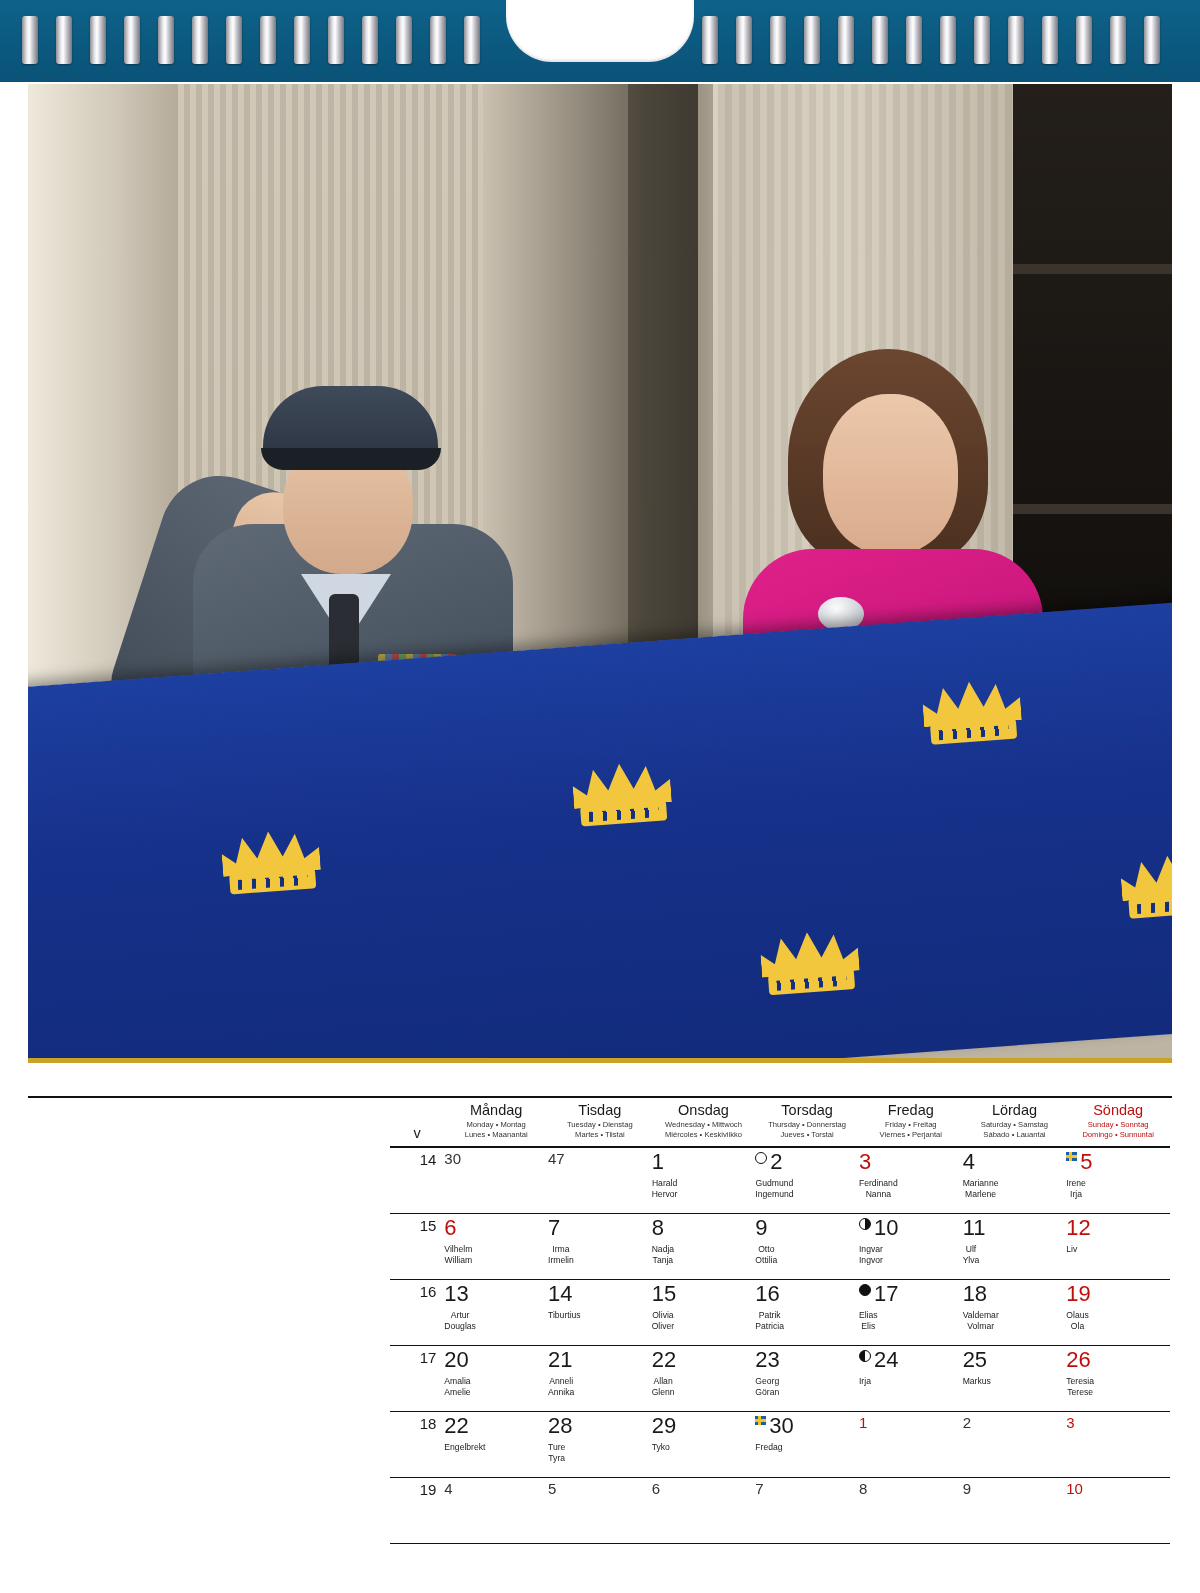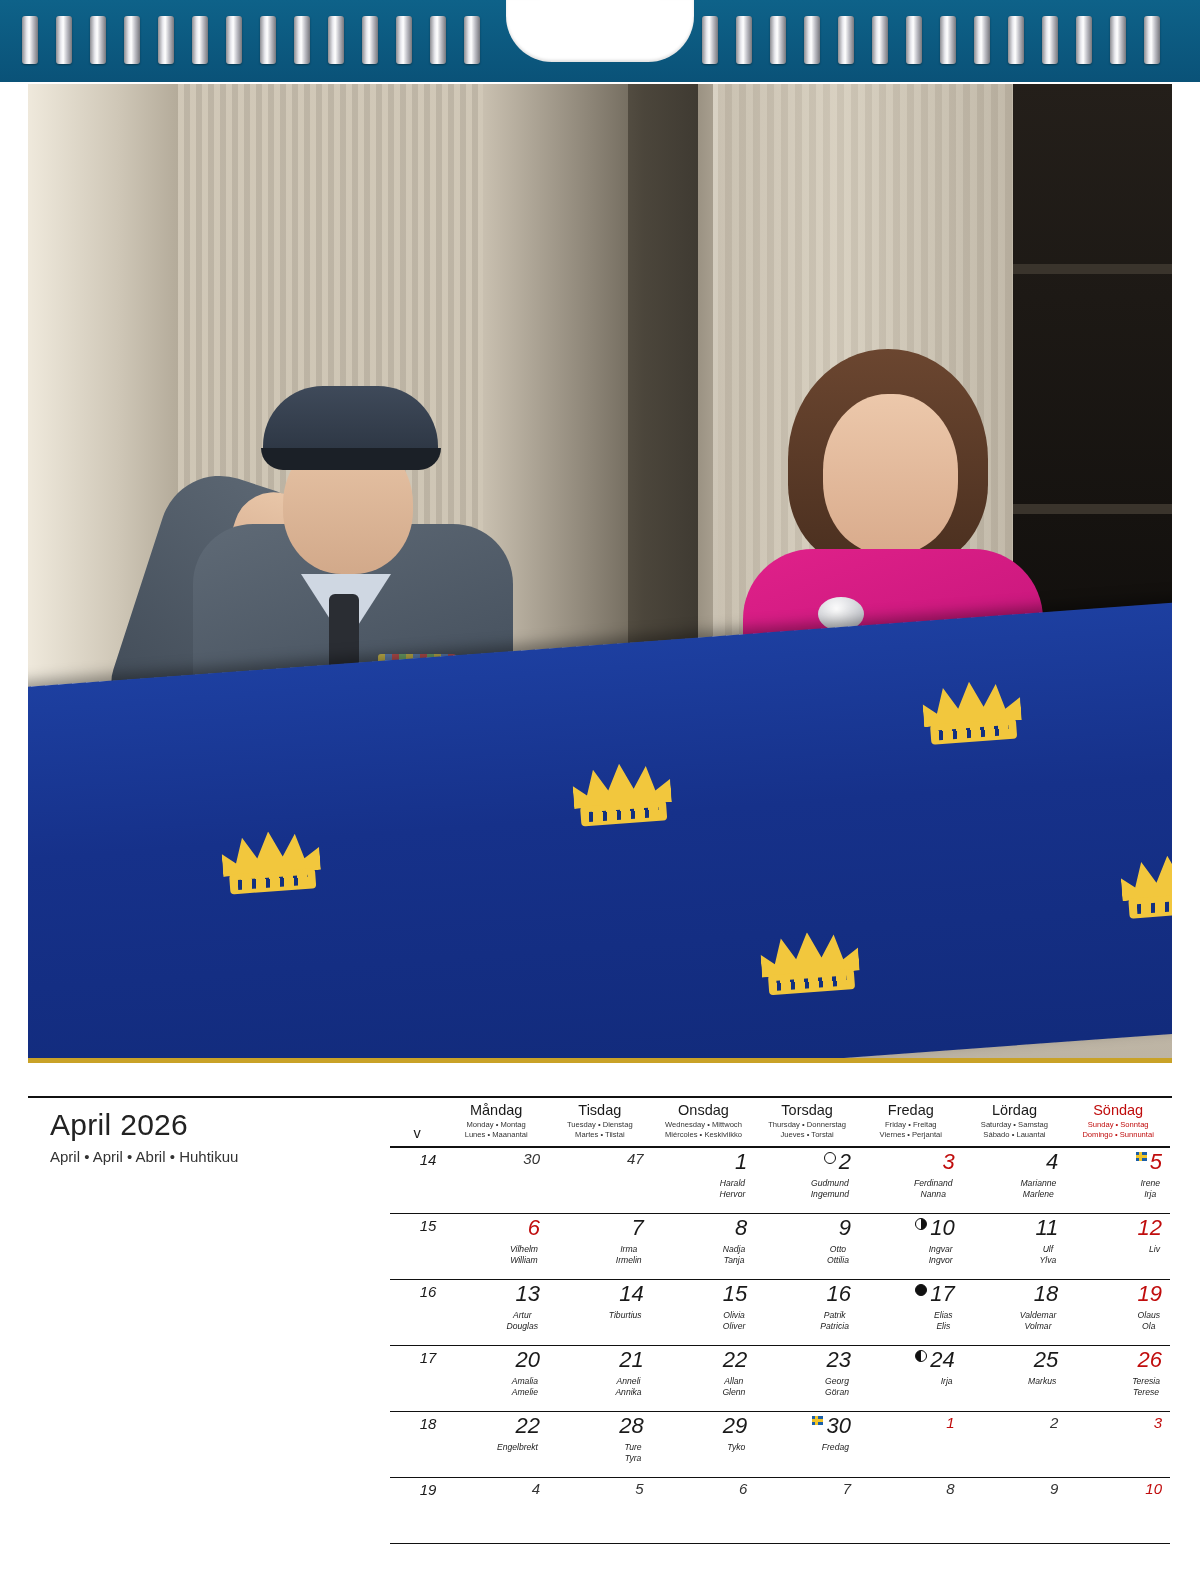--- a/index.html
+++ b/index.html
@@ -224,31 +224,30 @@
   .dayname.sun{color:#c00d0d;}
   .daysub{font-size:7.6px;color:#333;line-height:1.35;margin-top:2px;}
   .daysub.sun{color:#c00d0d;}
   .wkcol{width:54px;}
   table.grid td{
     height:62px;vertical-align:top;
     border-top:1px solid #111;
     padding:3px 8px 0 0;
     text-align:right;
     position:relative;
-    font-style:italic;
   }
   td.wk{
     text-align:left;padding-left:10px;font-size:15px;color:#1a1a1a;
     vertical-align:middle;
   }
   .dnum{font-size:22px;color:#1a1a1a;line-height:1;}
   .dnum.red{color:#c00d0d;}
   .dnum.small{font-size:15px;}
   .names{font-size:8.6px;color:#222;line-height:1.35;margin-top:5px;text-align:center;padding-right:2px;}
-  .cellinner{display:flex;flex-direction:column;align-items:flex-end;justify-content:flex-start;height:100%;}
+  .cellinner{display:flex;flex-direction:column;align-items:flex-start;justify-content:flex-start;height:100%;}
   .numrow{display:flex;align-items:center;gap:3px;justify-content:center;}
   .moon{
     display:inline-block;width:10px;height:10px;border-radius:50%;
     border:1px solid #111;position:relative;top:-4px;
   }
   .moon.new{background:#111;}
   .moon.full{background:#fff;}
   .moon.first{background:linear-gradient(90deg,#111 0 50%,#fff 50% 100%);}
   .moon.last{background:linear-gradient(90deg,#fff 0 50%,#111 50% 100%);}
   .flag{
@@ -365,24 +364,20 @@
   </div>
 </div>
 
 <div class="gold-line"></div>
 <div class="caption-band">
   
   
 </div>
 
 <div class="cal">
-  <div class="month-block">
-    <div class="month-title">April 2026</div>
-    <div class="month-sub">April • April • Abril • Huhtikuu</div>
-  </div>
 
 
   <table class="grid">
     <colgroup>
       <col class="wkcol">
       <col span="7" style="width:103px;">
     </colgroup>
     <thead>
       <tr id="header-row">
         <th>

